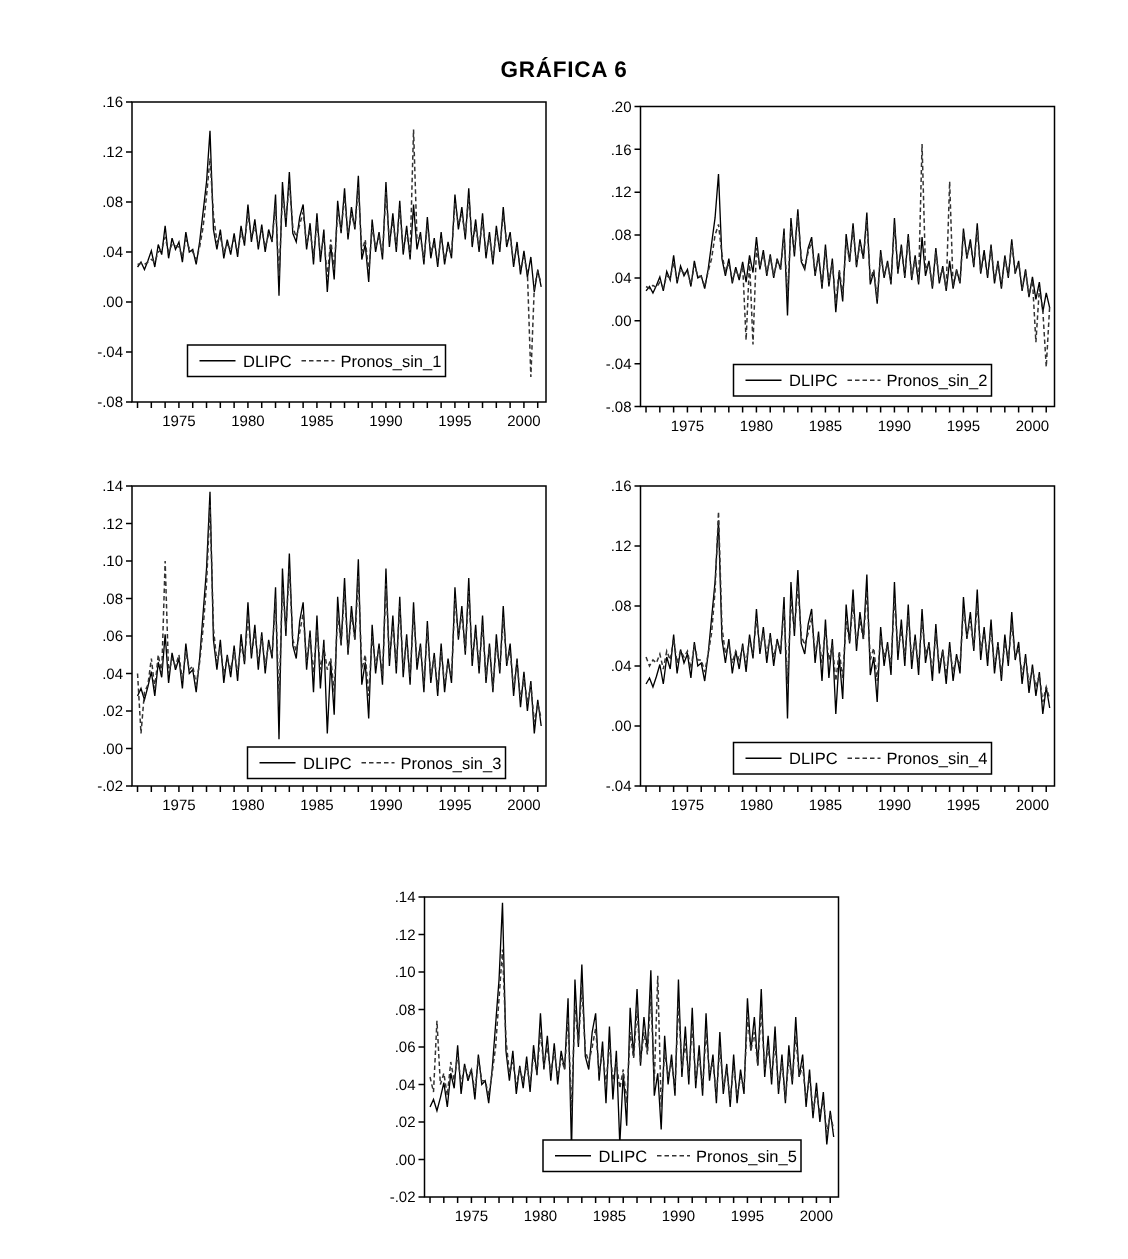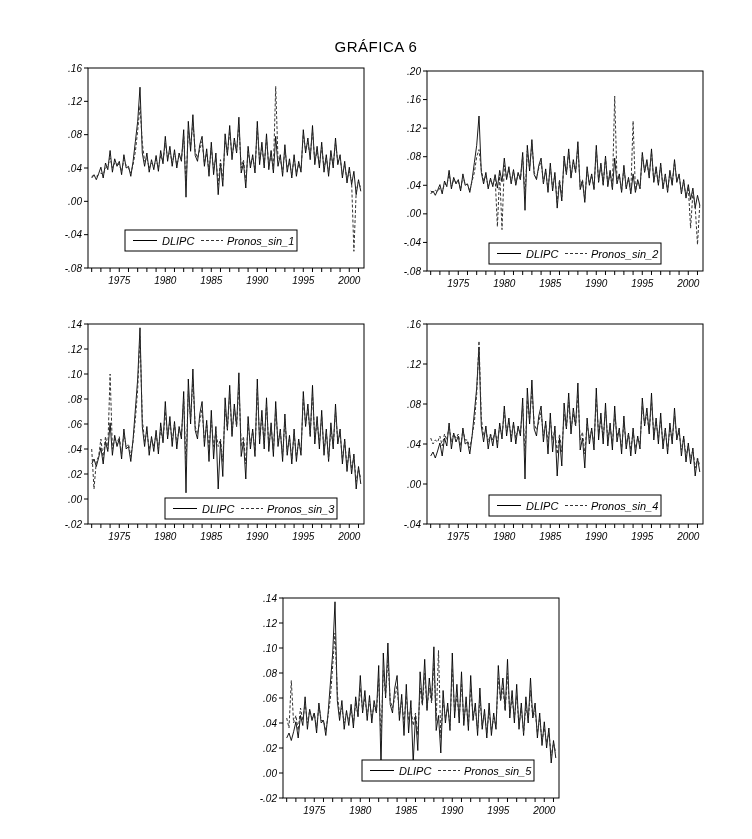--- a/index.html
+++ b/index.html
@@ -1,20 +1,20 @@
 <!DOCTYPE html>
 <html><head>
 <meta charset="utf-8">
 <style>
   html,body{margin:0;padding:0;background:#ffffff;}
   #page{position:relative;width:752px;height:839px;background:#ffffff;
         font-family:"Liberation Sans", sans-serif;overflow:hidden;}
   .page-title{position:absolute;left:0;top:38px;width:752px;text-align:center;
-        font-size:15px;font-weight:normal;color:#000;letter-spacing:.5px;}
-  .chart{position:absolute;width:335px;height:245px;font-style:italic;}
+        font-size:15px;font-weight:bold;color:#000;letter-spacing:.5px;}
+  .chart{position:absolute;width:335px;height:245px;}
   .c1{left:40px;top:60px;}
   .c2{left:379px;top:63px;}
   .c3{left:40px;top:316px;}
   .c4{left:379px;top:316px;}
   .c5{left:235px;top:590px;}
   svg text{font-family:"Liberation Sans", sans-serif;}
 </style>
 </head>
 <body>
 <div id="page">

